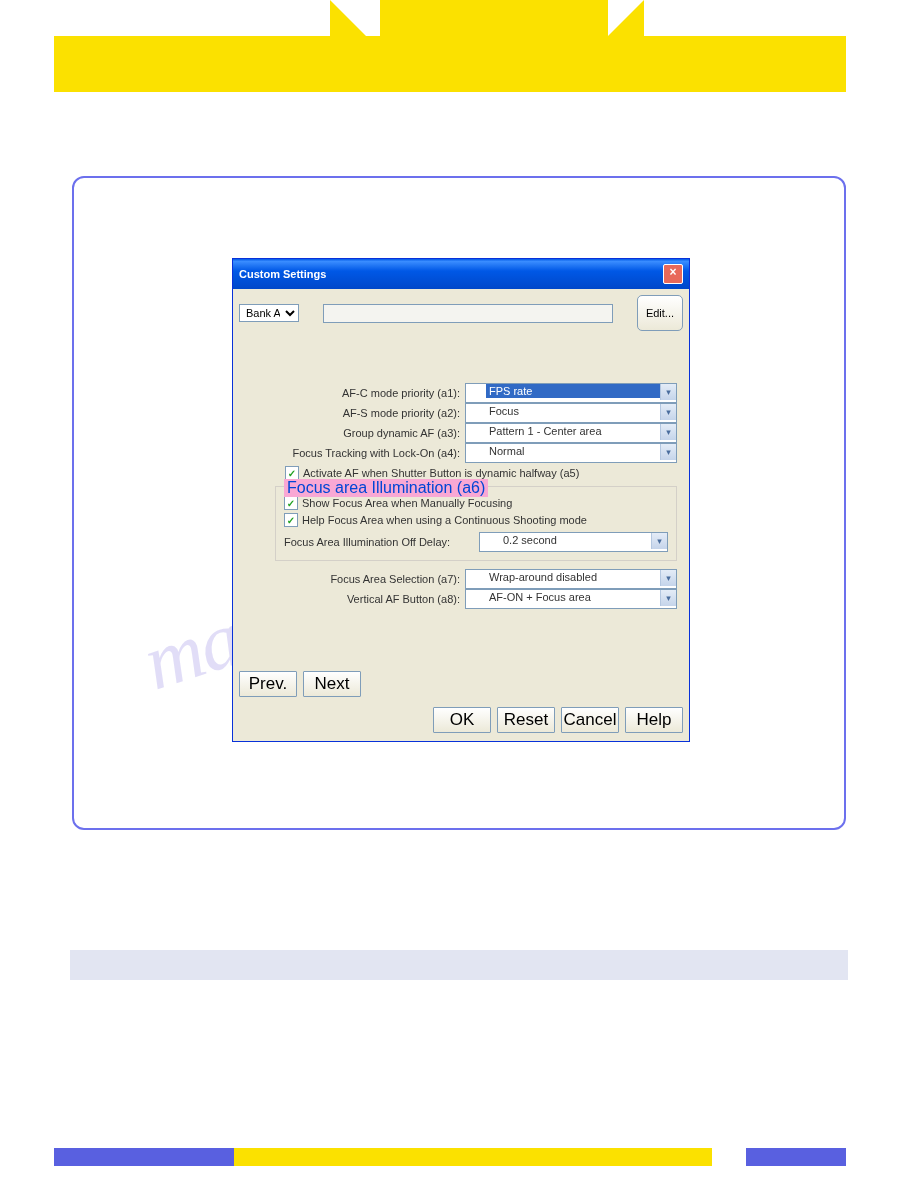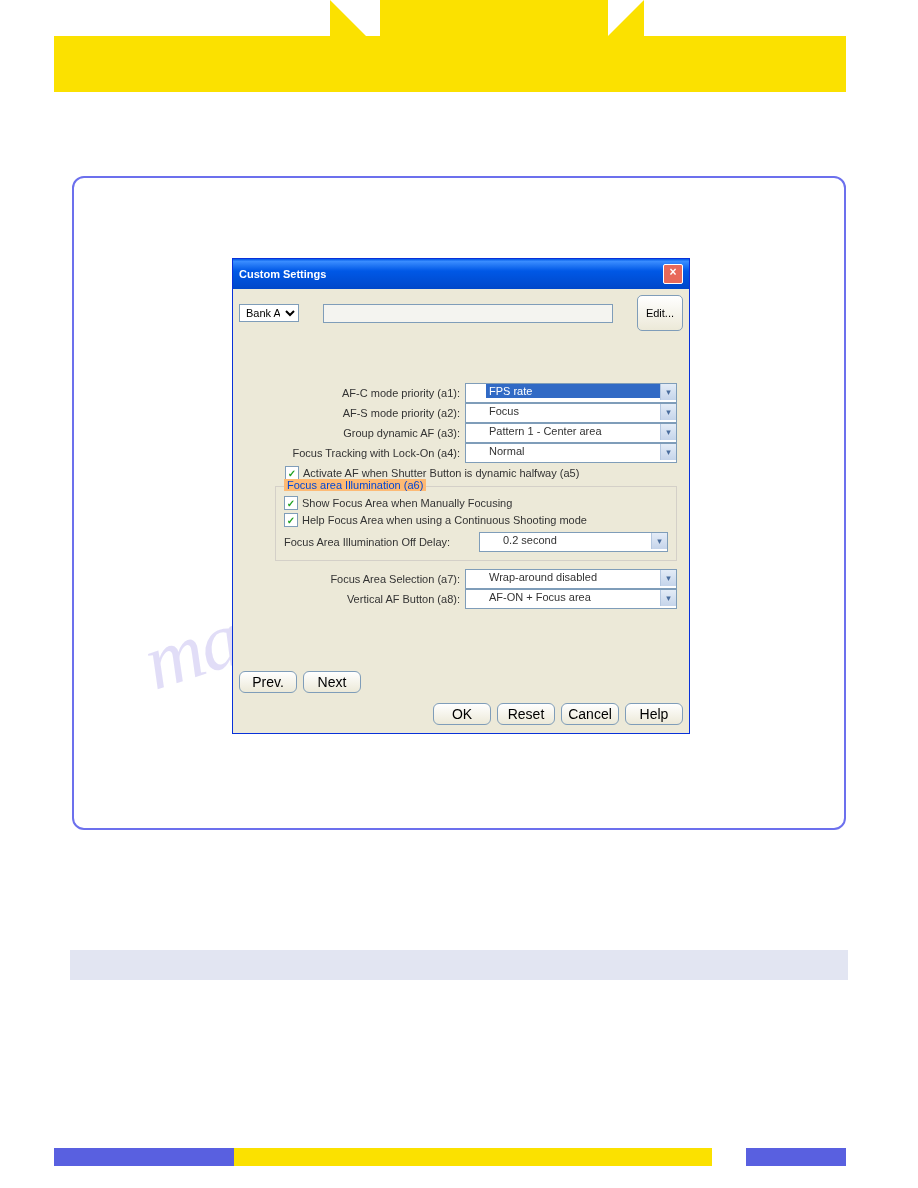--- a/index.html
+++ b/index.html
@@ -20,26 +20,26 @@
 .btn{border:1px solid #7f9db9;background:linear-gradient(to bottom,#fff,#ece9d8);padding:1px 8px;height:36px;font-size:11px;border-radius:5px}
 .body{padding:8px 12px 6px}
 .row{display:flex;align-items:center;margin:0 0}
 .lbl{width:215px;text-align:right;padding-right:5px}
 .dd{flex:1;border:1px solid #7f9db9;height:18px;background:#fff;display:flex;align-items:flex-start;justify-content:space-between;padding-left:20px}
 .dd-sel{background:#316ac5;color:#fff;padding:1px 3px;flex:1}
 .dd-arrow{width:15px;text-align:center;color:#4b6e9e;background:linear-gradient(to bottom,#e4ecf7,#c5d4ea);border-left:1px solid #b4c7e0;height:16px;line-height:16px;font-size:9px}
 .chk-row{display:flex;align-items:center;gap:4px;margin:3px 0}
 .chk{width:12px;height:12px;border:1px solid #7f9db9;background:#fff;display:flex;align-items:center;justify-content:center;color:#21a121;font-size:10px;font-weight:bold}
 .fieldset{border:1px solid #d4d0c8;margin:6px 0 8px;padding:6px 8px 8px;position:relative}
-.legend{position:absolute;top:-8px;left:8px;background:#fdba74;color:#0046d5;padding:0 3px;font-size:11px}
+.legend{position:absolute;top:-8px;left:8px;background:#f9a8d4;color:#0046d5;padding:0 3px;font-size:16px}
 .illrow{display:flex;align-items:center;gap:20px;margin-top:5px}
 .illrow .ilab{width:175px}
 .nav{padding:6px;display:flex;gap:6px}
 .footer-btns{padding:4px 6px 8px;display:flex;justify-content:flex-end;gap:6px}
-.btn2{border:1px solid #7f9db9;background:linear-gradient(to bottom,#fff,#ece9d8);padding:2px 0;width:58px;font-size:14px;border-radius:6px;text-align:center}
+.btn2{border:1px solid #7f9db9;background:linear-gradient(to bottom,#fff,#ece9d8);padding:2px 0;width:58px;font-size:17px;border-radius:1px;text-align:center}
 .watermark{position:absolute;font-size:80px;color:#8a7de0;opacity:0.25;transform:rotate(-18deg);top:360px;left:60px;font-style:italic;letter-spacing:-2px;pointer-events:none;font-family:'Times New Roman',serif}
 .bluebar{width:778px;height:30px;background:#e2e5f2;margin:120px auto 0}
 .foot{position:absolute;bottom:22px;left:54px;width:792px;height:18px}
 .foot-y{position:absolute;left:122px;width:536px;height:18px;background:#fbe100}
 .foot-l{position:absolute;left:0;width:180px;height:18px;background:#5960e0}
 .foot-r{position:absolute;right:0;width:100px;height:18px;background:#5960e0}
 .cat-row{padding:0 6px 8px}
 </style>
 </head>
 <body>

